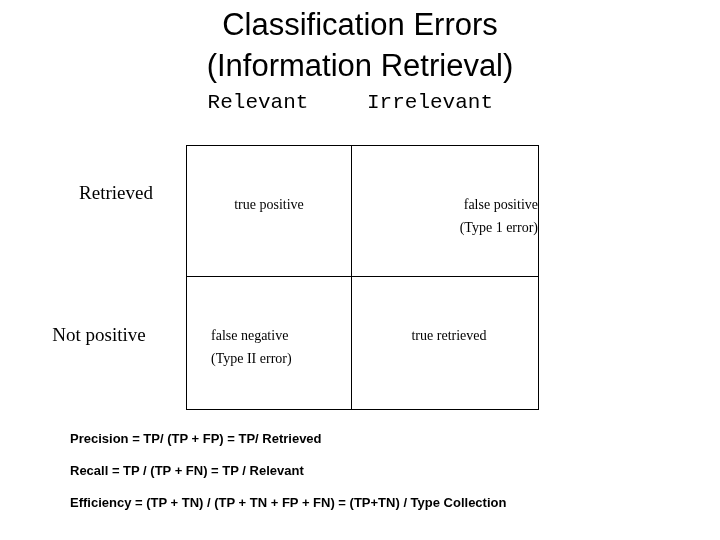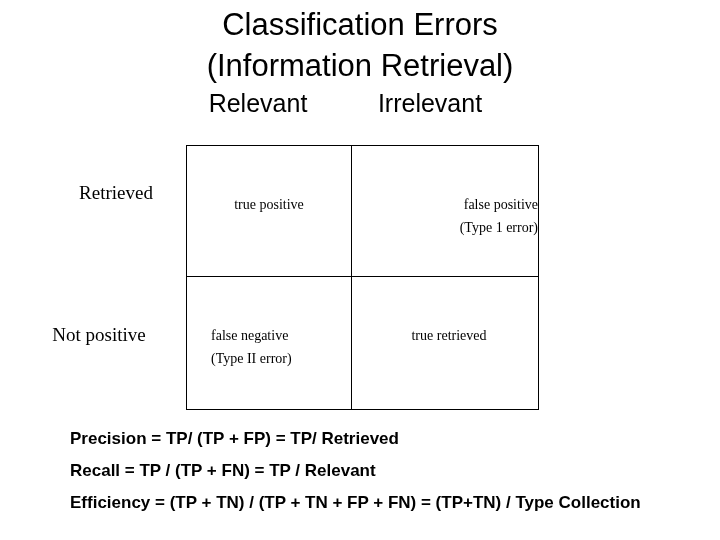--- a/index.html
+++ b/index.html
@@ -27,22 +27,22 @@
     font-size: 31px;
     line-height: 41px;
     font-weight: 400;
     letter-spacing: 0px;
   }
   .title-line { display: block; white-space: nowrap; }
 
   
   .col-head {
     position: absolute;
-    font-family: Liberation Sans, sans-serif;
-    font-size: 25px;
+    font-family: Liberation Mono, monospace;
+    font-size: 21px;
     line-height: 22px;
     text-align: center;
     white-space: nowrap;
   }
   #col-head-relevant   { left: 178px; top: 92px; width: 160px; }
   #col-head-irrelevant { left: 350px; top: 92px; width: 160px; }
 
   
   .row-label {
     position: absolute;
@@ -85,21 +85,21 @@
   .cell-center { text-align: center; padding-top: 47px; }
   .cell-left   { text-align: right;  padding-top: 47px; padding-left: 17px; }
   .cell-left-2 { text-align: left;  padding-top: 47px; padding-left: 16px; }
   .cell-center-2 { text-align: center; padding-top: 47px; }
 
   
   .formula {
     position: absolute;
     left: 70px;
     font-family: "Liberation Sans", sans-serif;
-    font-size: 17px;
+    font-size: 13px;
     font-weight: bold;
     line-height: 16px;
     white-space: nowrap;
   }
   #formula-0 { top: 431px; }
   #formula-1 { top: 463px; }
   #formula-2 { top: 495px; }
 </style>
 </head>
 <body>

